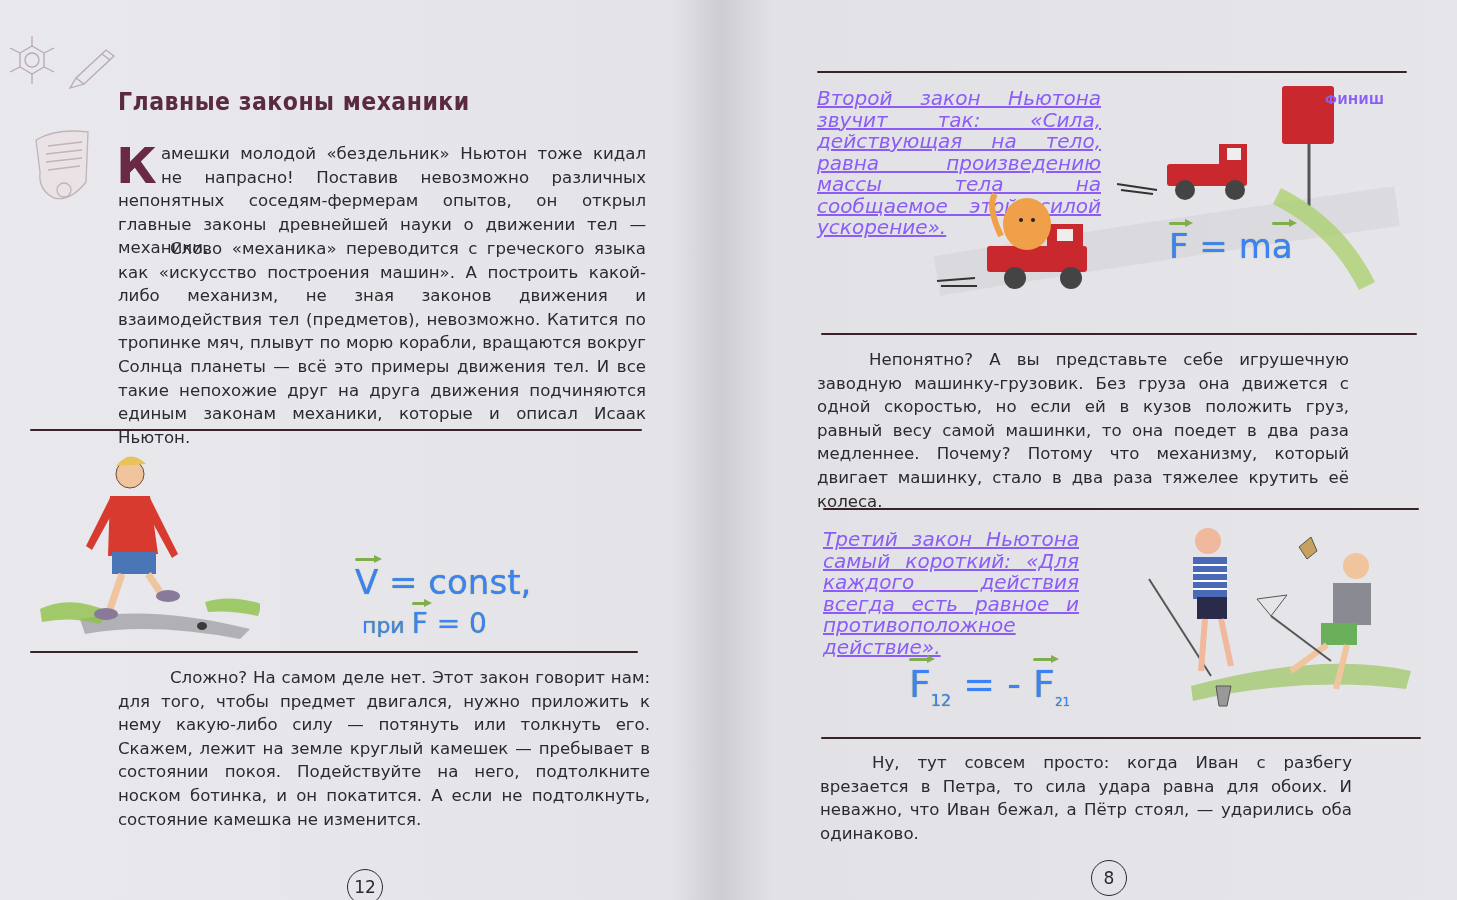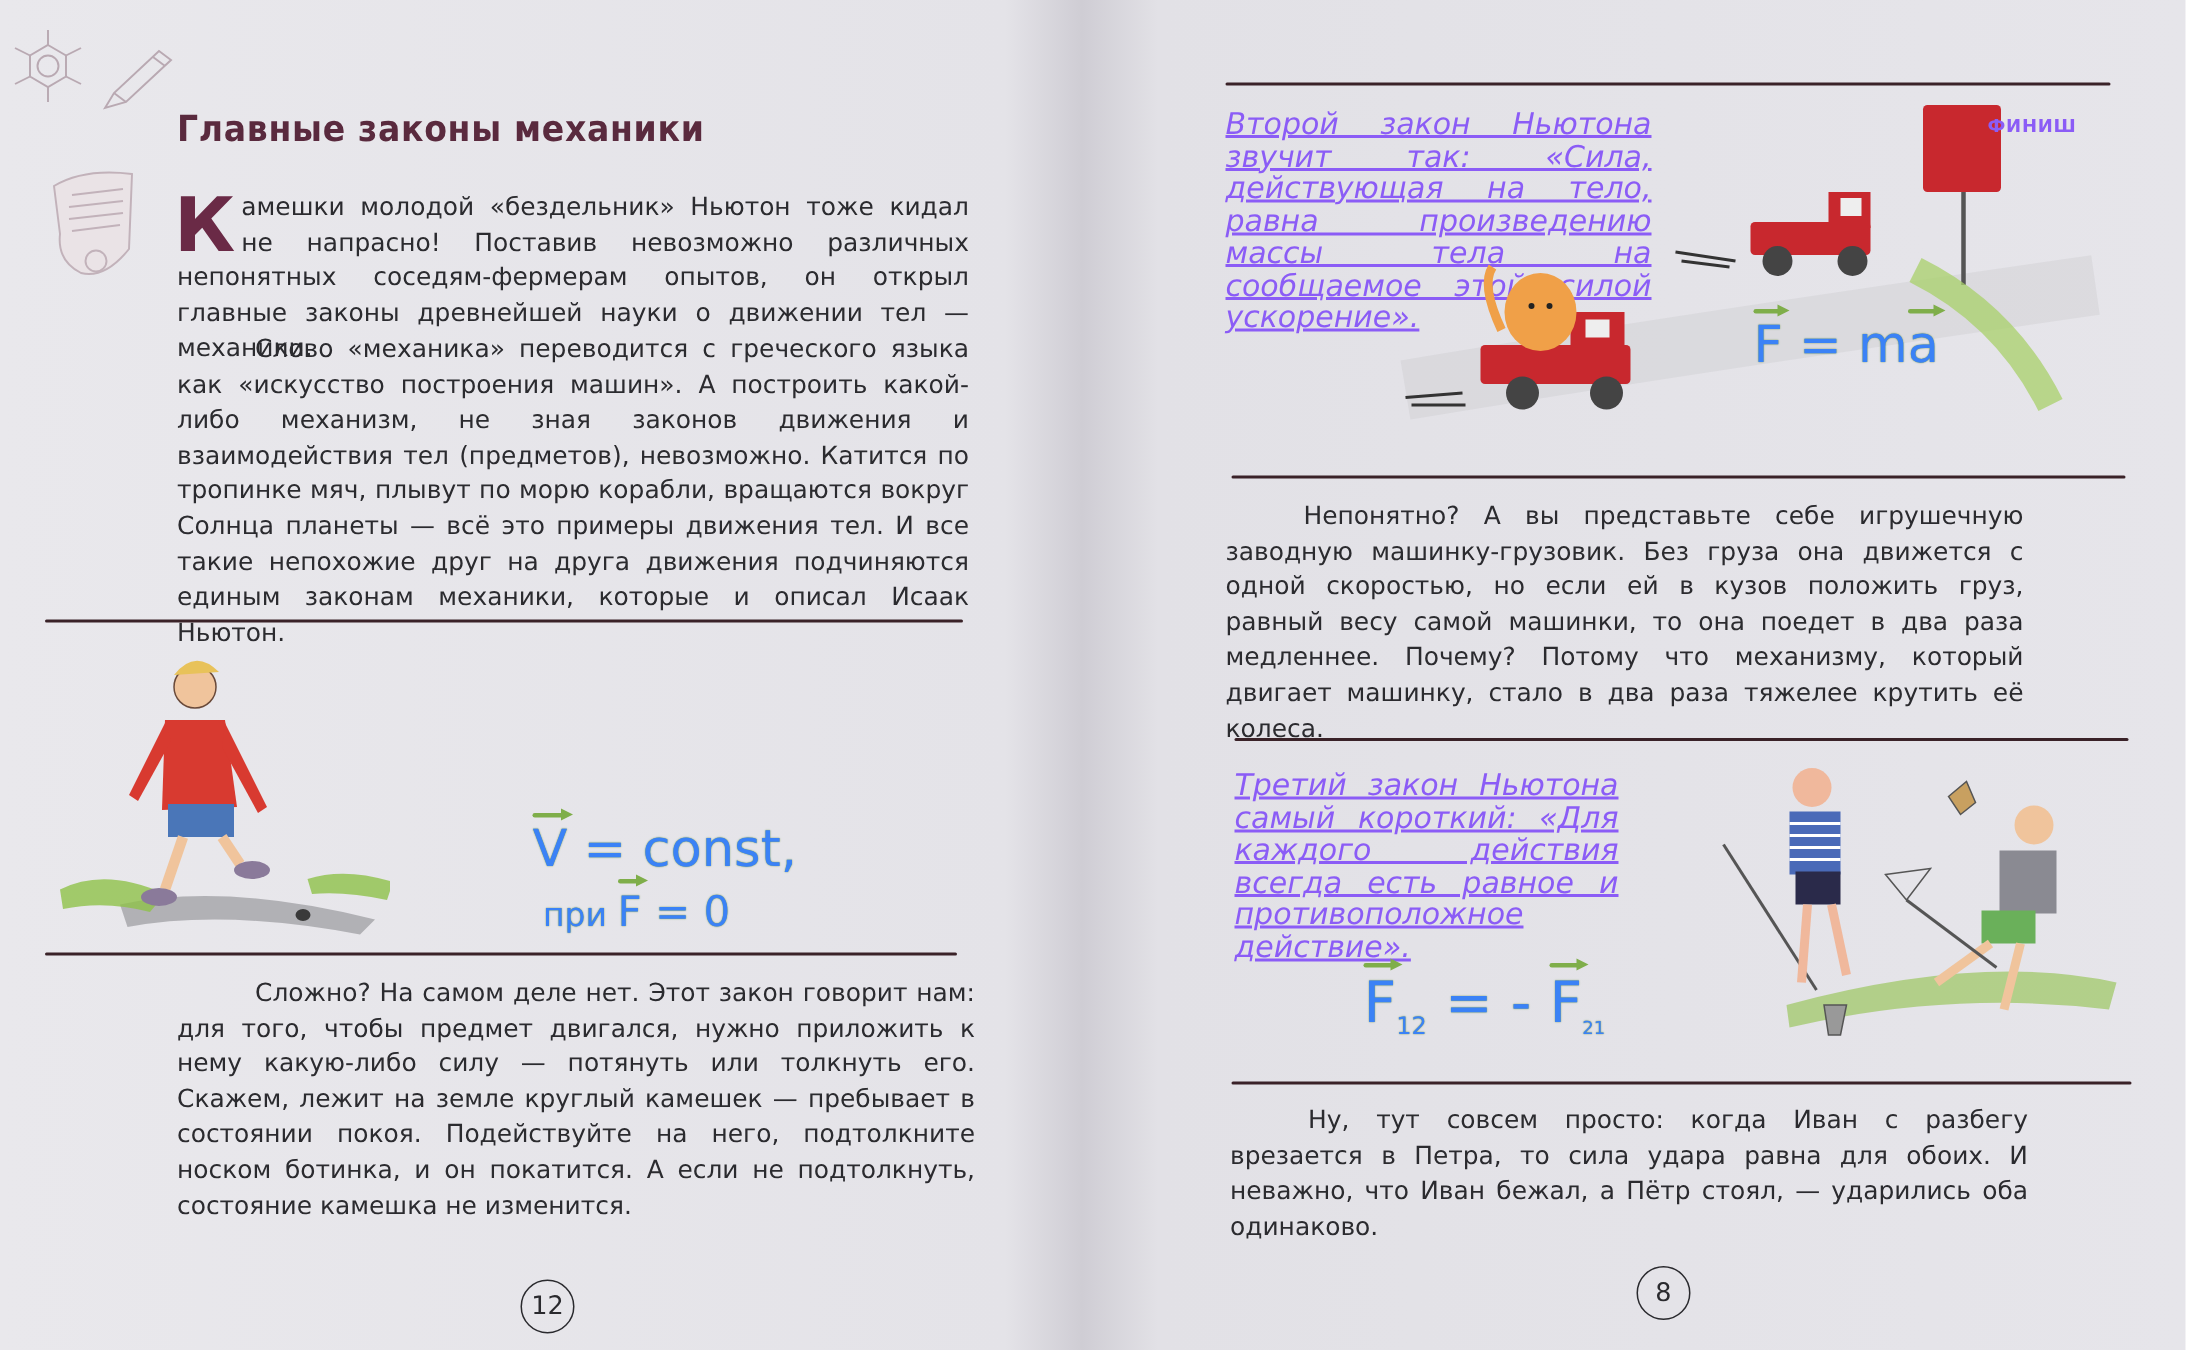--- a/index.html
+++ b/index.html
@@ -1,21 +1,21 @@
 <!DOCTYPE html>
 <html><head>
 <meta charset="utf-8">
 <style>
   html, body { margin:0; padding:0; }
   body {
     width:1457px; height:900px; overflow:hidden; position:relative;
     background: linear-gradient(90deg, #e9e8ec 0%, #e4e3e8 46%, #cfcdd4 49.5%, #e2e1e6 53%, #e6e5ea 100%);
     font-family: "DejaVu Sans", sans-serif; color:#2a2a2e;
   }
-  .page { position:absolute; top:0; height:818px; }
+  .page { position:absolute; top:16px; height:818px; }
   .page.left { left:0; width:720px; }
   .page.right { left:737px; width:720px; }
   .abs { position:absolute; }
   .title {
     left:118px; top:72px; font-family:"DejaVu Sans", sans-serif; font-weight:bold;
     font-size:24px; color:#5a2a3e; letter-spacing:0.5px; transform:scaleX(0.92); transform-origin:left;
   }
   .body-text {
     font-size:16.6px; line-height:23.6px; text-align:justify; color:#2b2b2f;
     font-family:"DejaVu Sans", sans-serif;

